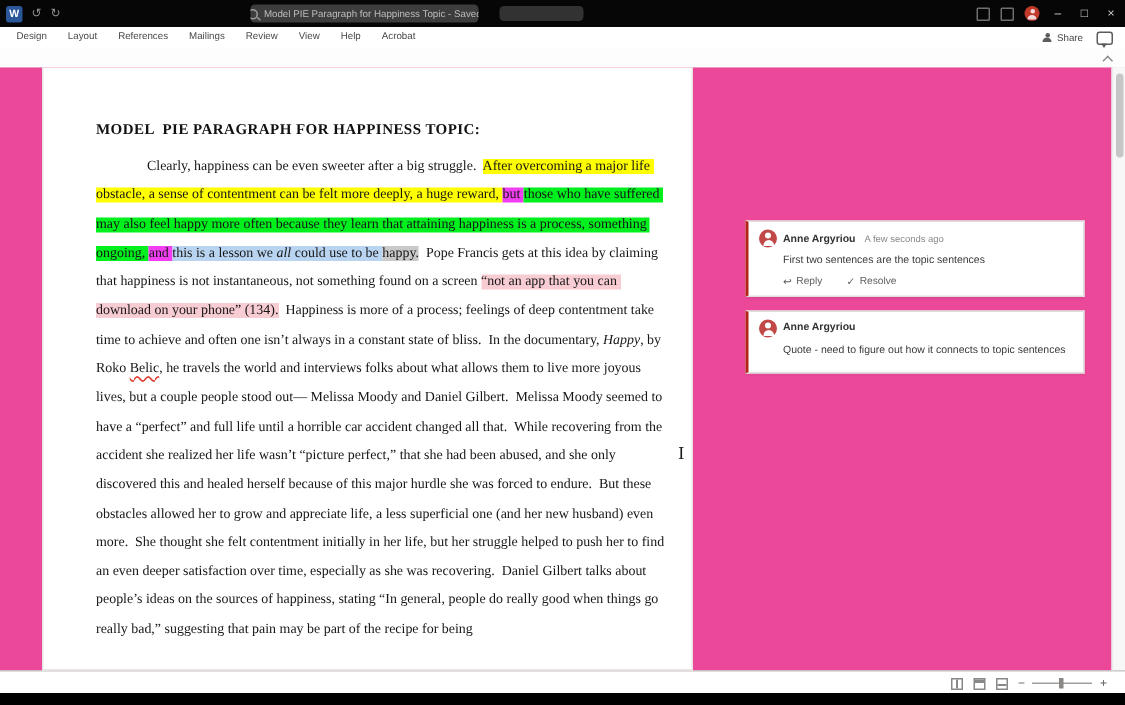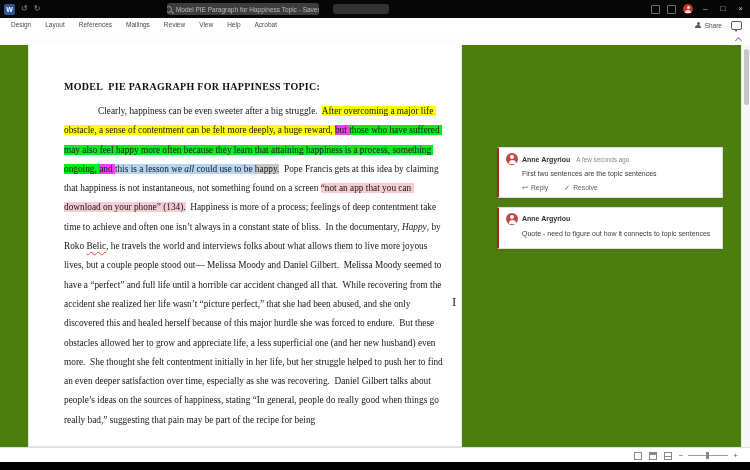--- a/index.html
+++ b/index.html
@@ -37,21 +37,21 @@
   .person-ic::before{content:'';position:absolute;left:2px;top:0;width:3px;height:3px;border-radius:50%;background:#5c5c5c;}
   .person-ic::after{content:'';position:absolute;left:0.5px;top:3.6px;width:6px;height:3px;border-radius:3px 3px 0 0;background:#5c5c5c;}
   .bubble-ic{width:9px;height:7px;border:1px solid #5c5c5c;border-radius:2px;position:relative;}
   .bubble-ic::after{content:'';position:absolute;left:1.5px;bottom:-3px;width:0;height:0;
                     border-left:2px solid transparent;border-right:2px solid transparent;border-top:3px solid #5c5c5c;}
   .ribbonstrip{position:absolute;top:32px;left:0;right:0;height:13px;background:#fdfdfd;border-bottom:1px solid #dedcda;}
   .chev-up{position:absolute;right:9px;top:6px;width:4px;height:4px;border-left:1px solid #8a8a8a;
            border-top:1px solid #8a8a8a;transform:rotate(45deg);}
 
   
-  .workarea{position:absolute;top:45px;left:0;right:8px;bottom:23px;background:#4d7c0f;padding-left:28px;}
+  .workarea{position:absolute;top:45px;left:0;right:8px;bottom:23px;background:#ec4899;padding-left:28px;}
   .page{position:absolute;left:28px;top:0;width:434px;height:100%;background:#fff;
         border:1px solid #e8e6e3;border-top:none;box-sizing:border-box;}
   .doc-title{position:absolute;left:35px;top:36px;font-family:"Liberation Serif",serif;
              font-weight:bold;font-size:10px;color:#111;letter-spacing:0.3px;white-space:pre-wrap;}
   .body-par{position:absolute;left:35px;top:57px;width:380px;font-family:"Liberation Serif",serif;
             font-size:9.3px;line-height:19.3px;color:#161616;text-indent:34px;white-space:pre-wrap;}
   .spellerr{text-decoration-line:underline;text-decoration-style:wavy;text-decoration-color:#e03c31;
             text-decoration-thickness:1px;text-underline-offset:2px;margin-top:32px;}
   .ibeam{position:absolute;left:452px;top:251px;font-family:"DejaVu Serif",serif;font-size:11px;color:#1a1a1a;}
 

